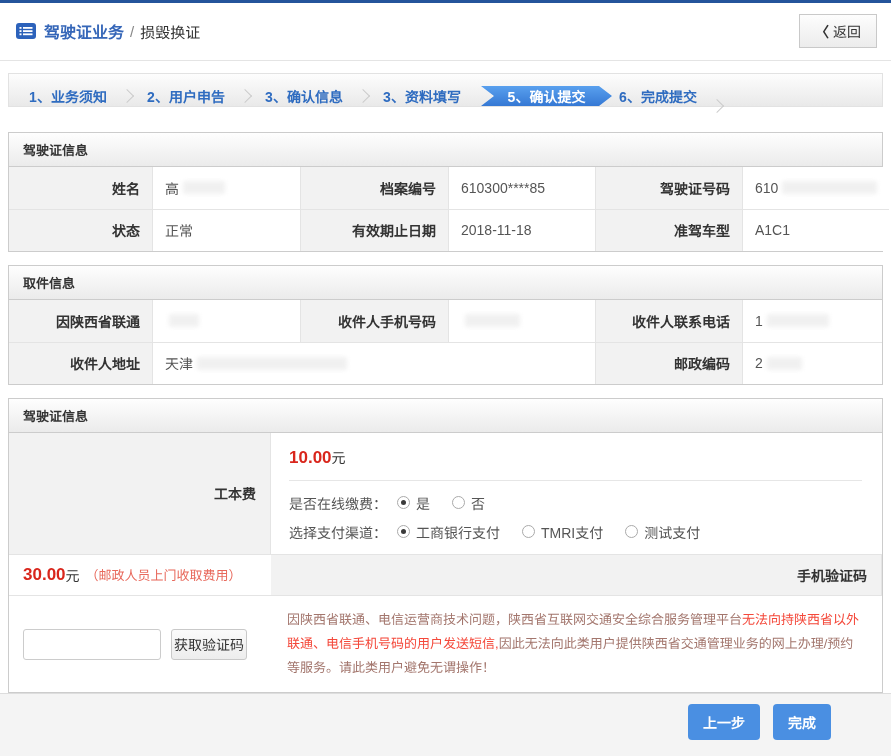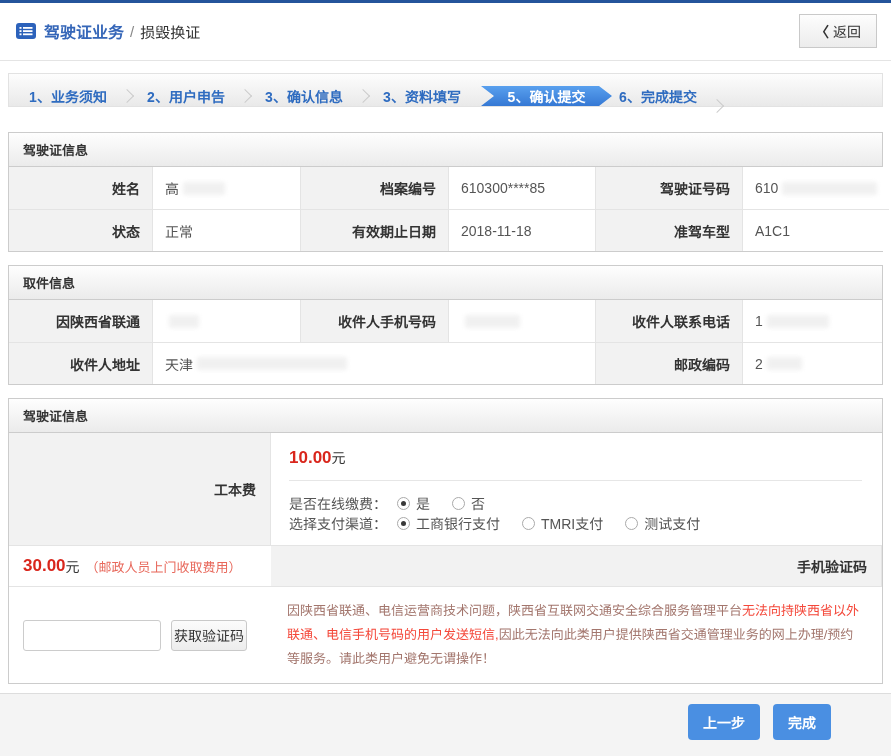--- a/index.html
+++ b/index.html
@@ -49,21 +49,21 @@
   
   .pay-grid { display:grid; grid-template-columns:262px 1fr; }
   .pcell { border-top:1px solid #e4e4e4; padding:10px 14px; display:flex; align-items:center; font-size:14px; }
   .pcell.first { border-top:none; }
   .pcell.lbl { background:#f2f2f2; justify-content:flex-end; font-weight:bold; border-right:1px solid #e4e4e4; }
   .pcell.val { background:#fff; color:#555; }
   .fee-block { display:block; width:100%; padding:4px 0 2px 4px; }
   .fee-amount { color:#d9261c; font-weight:bold; font-size:17px; }
   .fee-unit { color:#333; font-size:14px; }
   .fee-divider { border-top:1px solid #e6e6e6; margin:12px 0 12px 0; width:99%; }
-  .radio-line { display:flex; align-items:flex-end; color:#555; }
+  .radio-line { display:flex; align-items:flex-end; margin-top:9px; color:#555; }
   .radio-line .q { margin-right:10px; }
   .radio { width:13px; height:13px; border:1px solid #aaa; border-radius:50%; background:#fff;
     display:inline-block; position:relative; margin-right:6px; flex:0 0 auto; cursor:pointer; }
   .radio.checked::after { content:''; position:absolute; left:3px; top:3px; right:3px; bottom:3px;
     background:#3a3a3a; border-radius:50%; }
   .radio-opt { display:inline-flex; align-items:center; margin-right:22px; color:#555; }
   .note-red { color:#e8695c; font-size:13px; margin-left:6px; }
   .captcha-input { width:138px; height:31px; border:1px solid #ccc; border-radius:3px; padding:0 8px; font-size:14px; }
   .captcha-btn { margin-left:10px; height:31px; padding:0 2px; border:1px solid #c9c9c9; border-radius:3px;
     background:linear-gradient(#fbfbfb,#ededed); color:#333; font-size:14px; cursor:pointer; }

